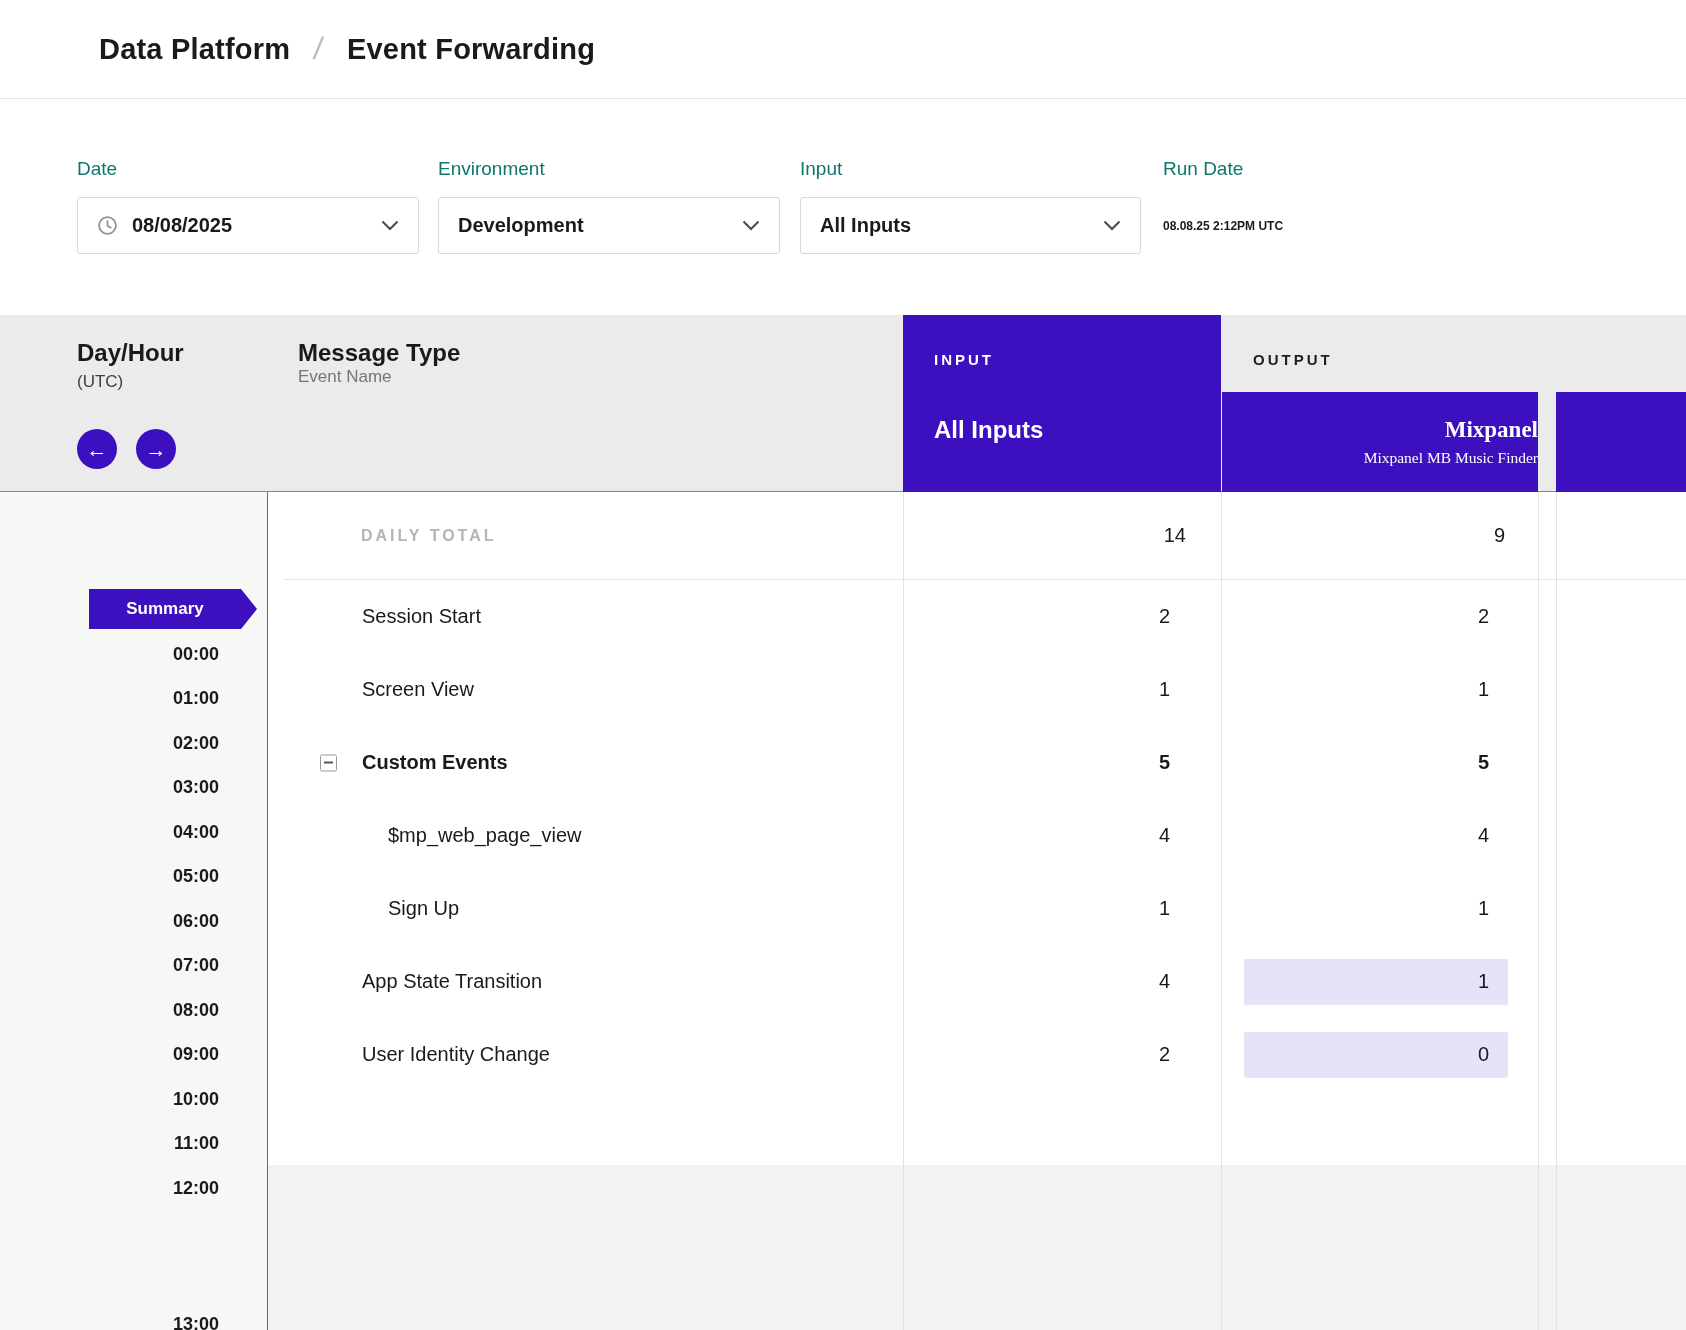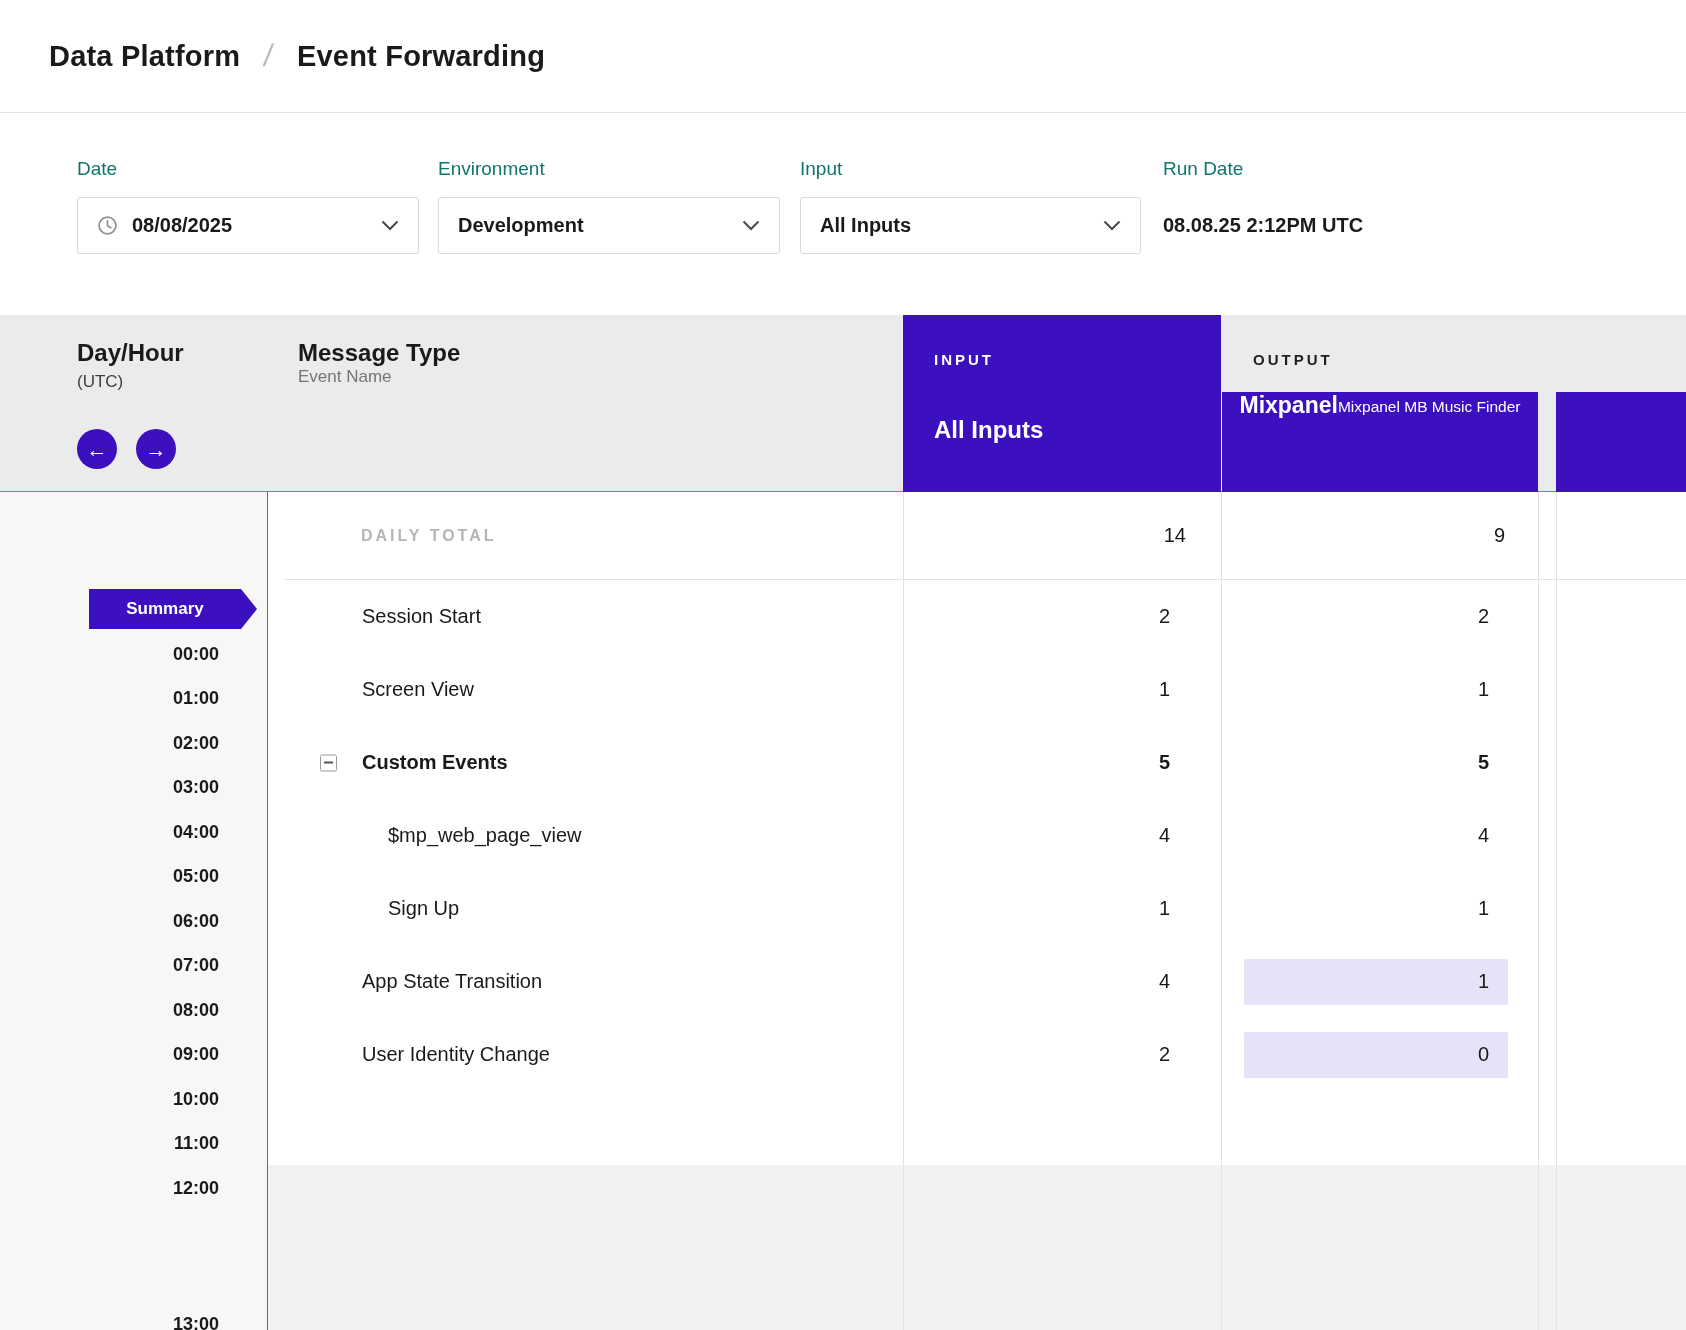--- a/index.html
+++ b/index.html
@@ -11,44 +11,44 @@
   body{
     position:relative;
     overflow:hidden;
     background:#ffffff;
     font-family:"Liberation Sans", sans-serif;
     color:#1a1a1a;
   }
 
   
   .topbar{
-    position:absolute;top:0;left:0;right:0;height:113px;
+    position:absolute;top:0;left:0;right:0;height:99px;
     background:#fff;border-bottom:1px solid #e4e4e4;
-    display:flex;align-items:center;padding-left:49px;
+    display:flex;align-items:center;padding-left:99px;
   }
   .breadcrumb{display:flex;align-items:center;gap:24px;font-size:29px;font-weight:700;letter-spacing:.2px;}
   .crumb-sep{color:#bcbcbc;font-weight:400;font-size:31px;transform:skewX(-8deg);}
 
   
   .filters{position:absolute;top:129px;left:0;right:0;height:186px;background:#fff;}
   .filter-group{position:absolute;top:29px;}
   .fg-date{left:77px;width:342px;}
   .fg-env{left:438px;width:342px;}
   .fg-input{left:800px;width:341px;}
   .fg-run{left:1163px;width:330px;}
   .filter-label{display:block;font-size:19px;color:#0f766e;margin-bottom:17px;font-weight:400;}
   .control{
     height:57px;border:1px solid #d9d9d9;border-radius:3px;background:#fff;
     display:flex;align-items:center;justify-content:space-between;
     padding:0 19px;cursor:pointer;
   }
   .control-left{display:flex;align-items:center;gap:14px;}
   .control-value{font-size:20px;font-weight:700;color:#1a1a1a;}
   .chevron{display:flex;align-items:center;}
-  .run-value{height:57px;display:flex;align-items:center;font-size:20px;font-weight:700;}
+  .run-value{height:57px;display:flex;align-items:center;font-size:12px;font-weight:700;}
 
   
   .table-head{
     position:absolute;top:315px;left:0;right:0;height:177px;
     background:#ebebeb;border-bottom:1px solid #14b8a6;
   }
   .dayhour{position:absolute;left:77px;top:24px;}
   .dh-title{font-size:24px;font-weight:700;}
   .dh-sub{font-size:17px;color:#3f3f3f;margin-top:5px;}
   .nav-arrows{position:absolute;left:77px;top:114px;display:flex;gap:19px;}
@@ -67,21 +67,21 @@
   }
   .kicker{font-size:15px;font-weight:700;letter-spacing:3px;}
   .input-title{font-size:24px;font-weight:700;margin-top:48px;}
   .output-kicker{
     position:absolute;left:1253px;top:36px;
     font-size:15px;font-weight:700;letter-spacing:3px;color:#1f1f1f;
   }
   .mixpanel-block{
     position:absolute;left:1222px;top:77px;width:316px;height:100px;
     background:var(--accent);color:#fff;
-    display:flex;flex-direction:row;align-items:flex-start;justify-content:center;text-align:center;
+    display:flex;flex-direction:column;align-items:flex-end;justify-content:center;text-align:center;font-family:Liberation Serif, serif;
   }
   .mix-title{font-size:23px;font-weight:700;}
   .mix-sub{font-size:15.5px;margin-top:6px;font-weight:400;}
   .partial-block{
     position:absolute;left:1556px;top:77px;width:130px;height:100px;
     background:var(--accent);
   }
 
   
   .tbody{position:absolute;top:492px;left:0;right:0;bottom:0;background:#fff;}

